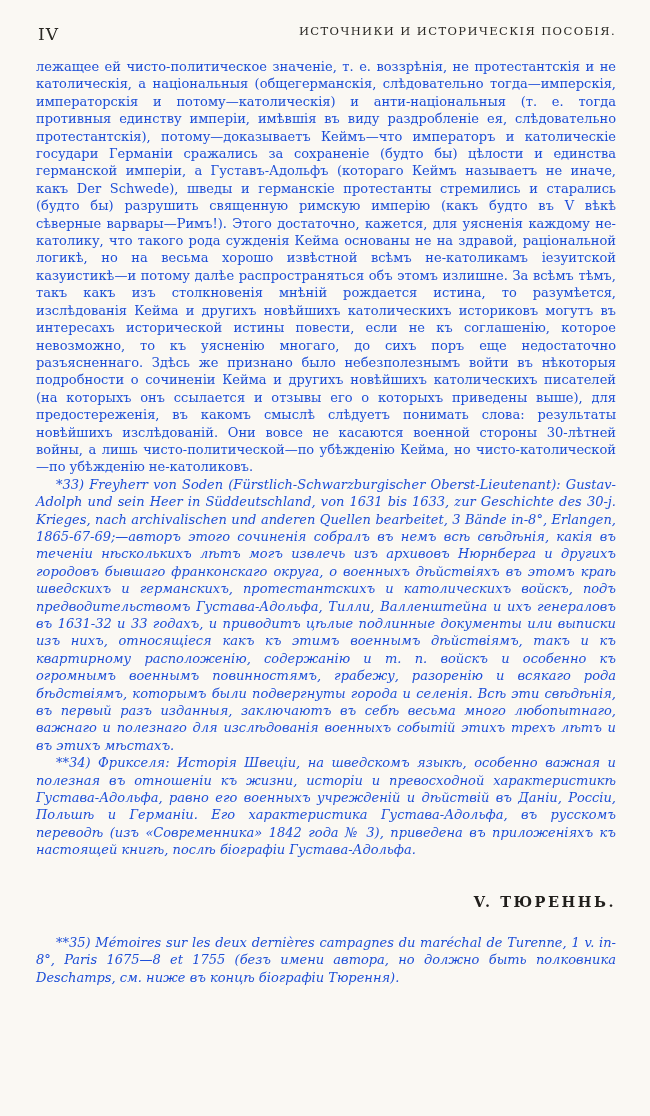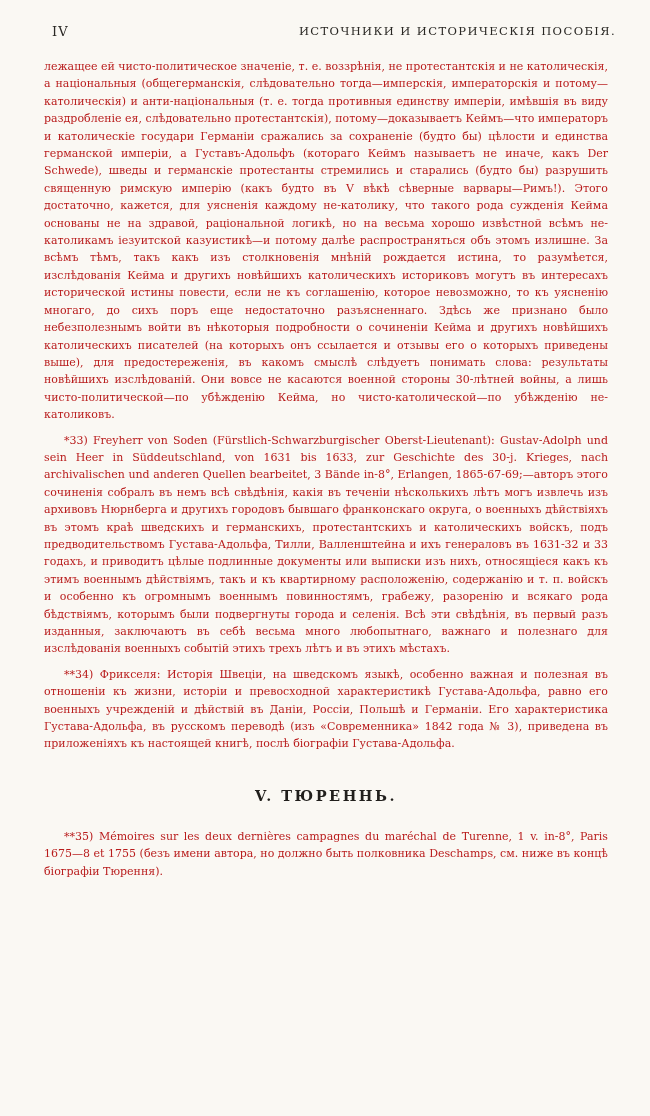--- a/index.html
+++ b/index.html
@@ -18,44 +18,44 @@
     padding: 24px 34px 20px 36px;
     overflow: hidden;
   }
   .running-head {
     position: relative;
     height: 20px;
     margin-bottom: 14px;
   }
   .page-number {
     position: absolute;
-    left: 16px;
+    left: 2px;
     top: 0;
-    font-size: 13px;
+    font-size: 17px;
     letter-spacing: 1px;
     color: #2a2824;
   }
   .running-title {
     display: block;
     text-align: right;
     font-size: 11.5px;
     letter-spacing: 1.4px;
     color: #2a2824;
   }
   .body-text p {
-    margin: 8px;
-    font-size: 11px;
+    margin: 0;
+    font-size: 13px;
     line-height: 17.4px;
     text-align: justify;
-    color: #b91c1c;
+    color: #1d4ed8;
   }
-  .body-text p.indent { text-indent: 20px; }
+  .body-text p.indent { text-indent: 20px; font-style: italic; }
   .section-heading {
     margin: 34px 0 24px 0;
-    text-align: center;
+    text-align: right;
     font-size: 14.5px;
     font-weight: bold;
     letter-spacing: 2.5px;
     color: #211f1c;
   }
 </style>
 </head>
 <body>
 
 <div class="page">

